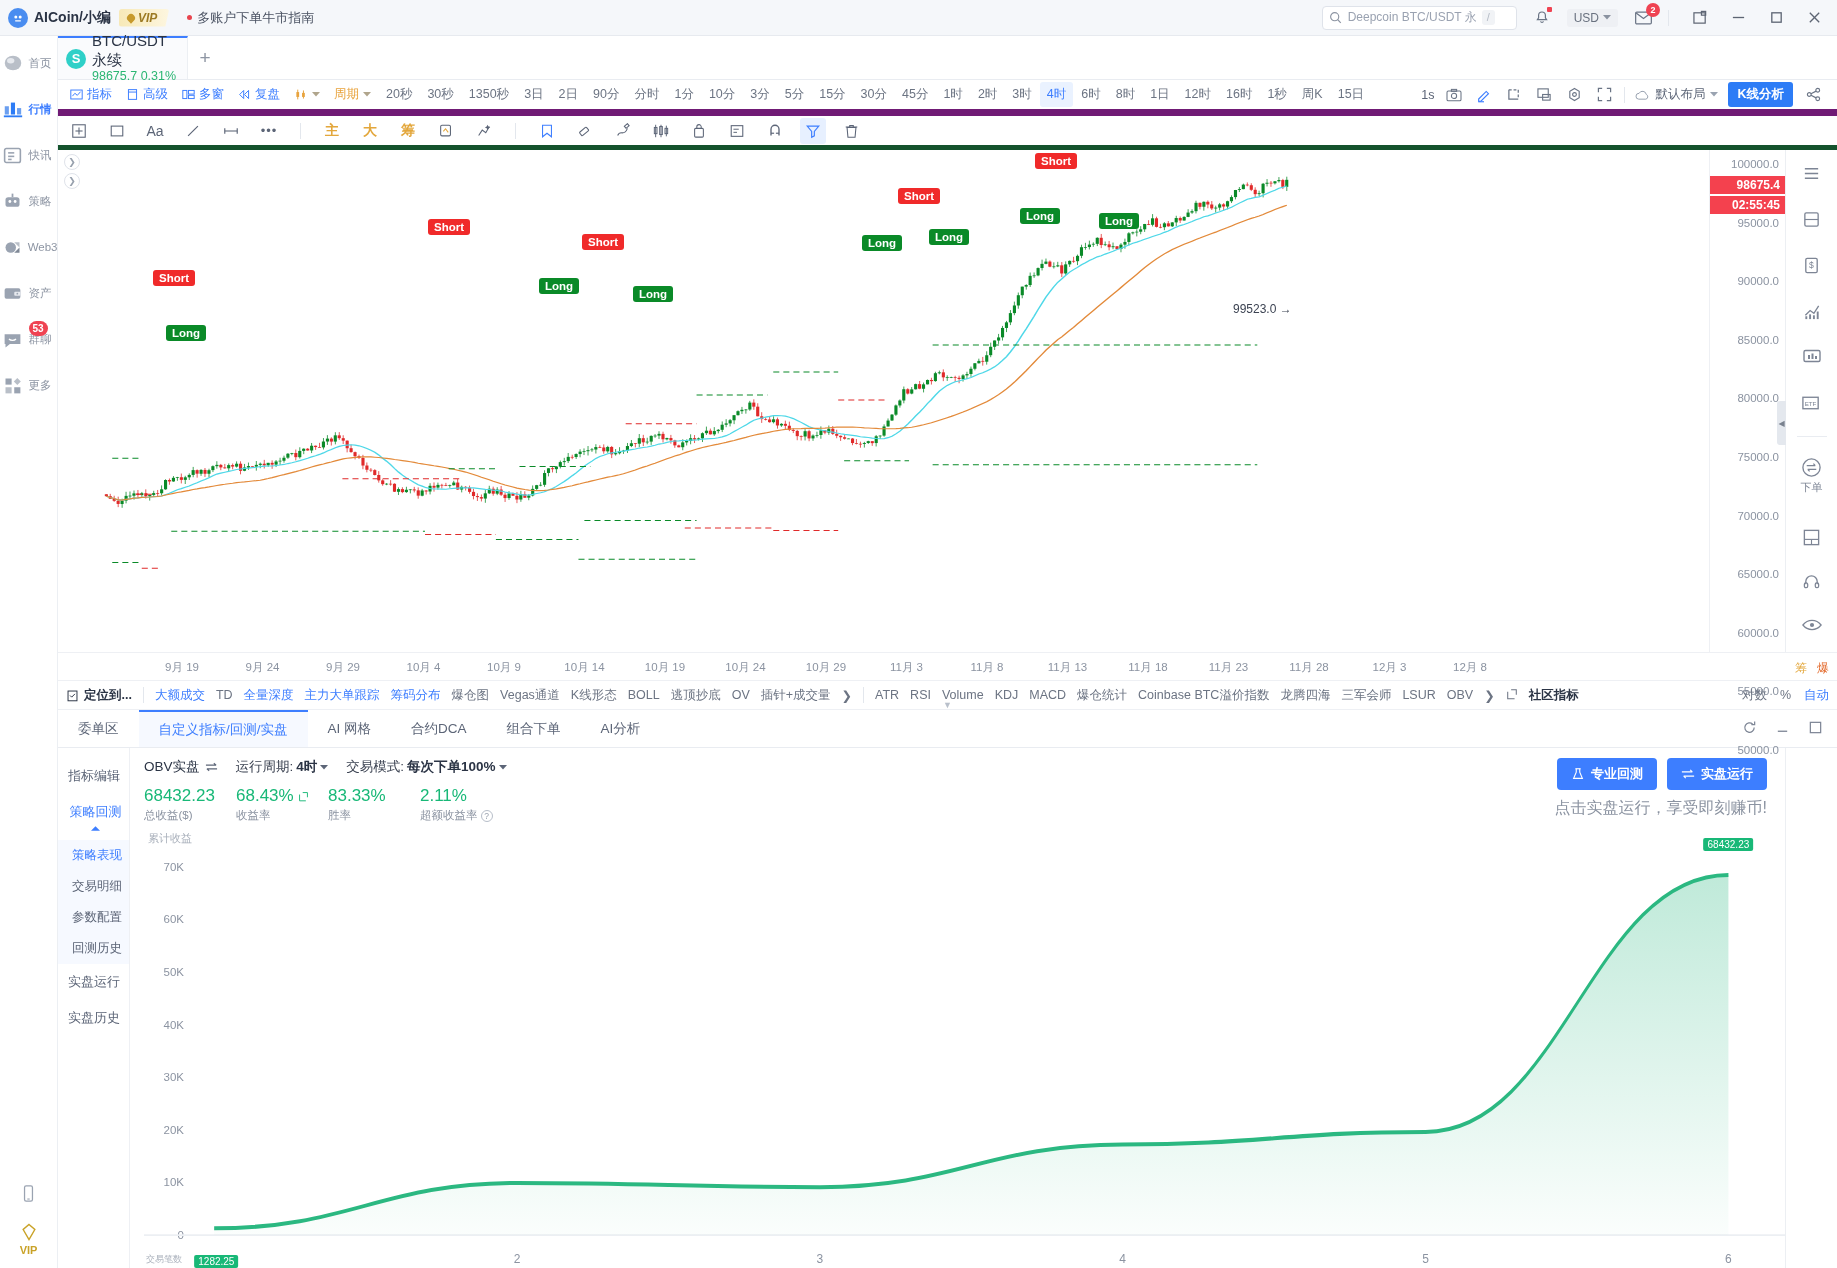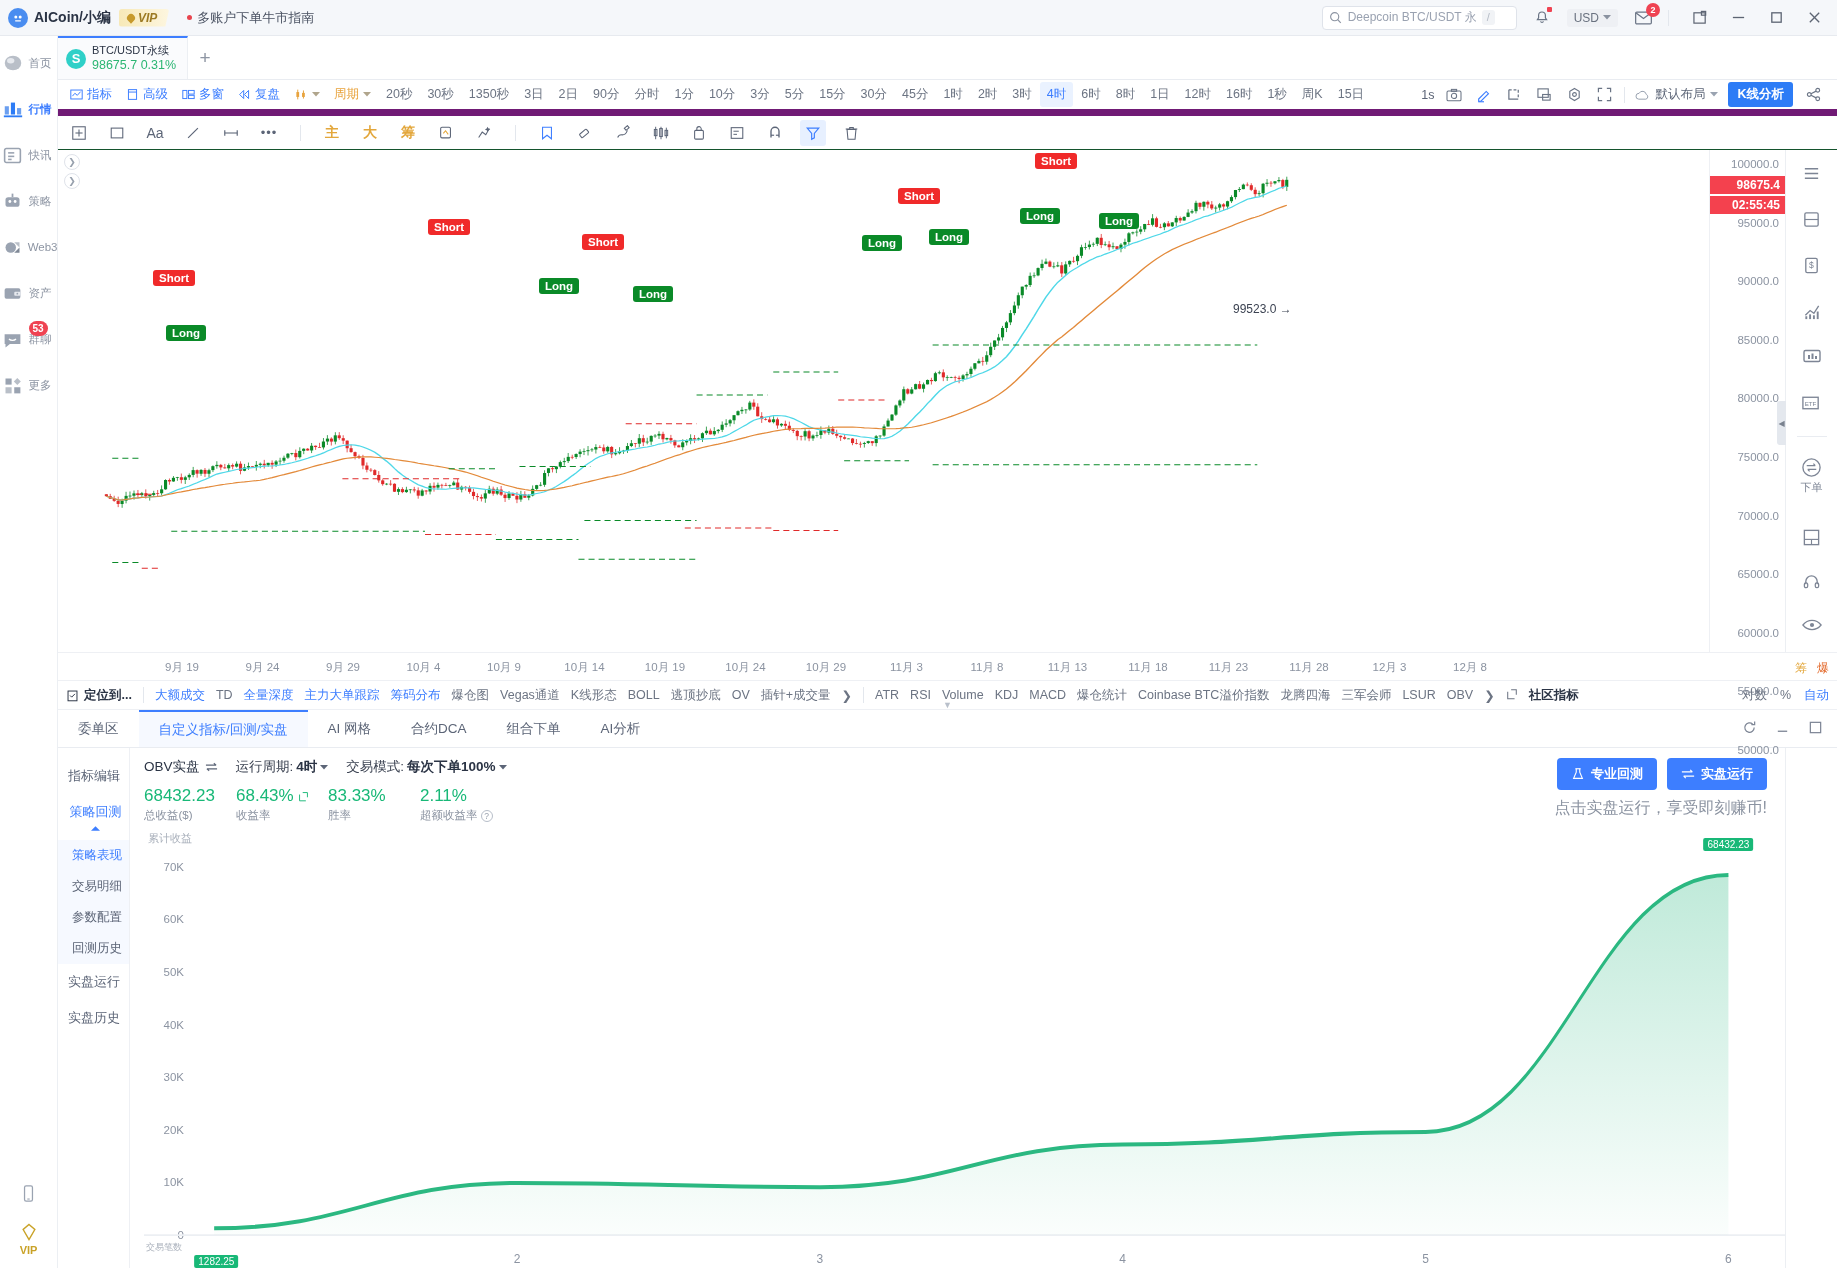--- a/index.html
+++ b/index.html
@@ -58,42 +58,42 @@
   
   .center{ flex:1;display:flex;flex-direction:column;min-width:0;background:#fff;}
 
   
   .tabstrip{ height:44px;flex:0 0 44px;display:flex;align-items:stretch;border-bottom:1px solid #e9ecf1;background:#fff;}
   .sym-tab{ width:130px;border-top:2px solid #3d7eff;background:#fafbfd;display:flex;align-items:center;gap:6px;
       padding:0 8px;position:relative;border-right:1px solid #eceff3;}
   .sym-ico{width:20px;height:20px;border-radius:50%;background:#2fd0c8;display:flex;align-items:center;
       justify-content:center;color:#fff;font-size:13px;font-weight:700;flex:0 0 20px;}
   .sym-txt{display:flex;flex-direction:column;line-height:1.25;}
-  .sym-name{font-size:11px;color:#2b3445;}
+  .sym-name{font-size:15px;color:#2b3445;}
   .sym-px{font-size:12.5px;color:#2bb673;}
   .tab-plus{width:34px;display:flex;align-items:center;justify-content:center;color:#8d95a3;font-size:19px;cursor:pointer;}
 
   
   .period-bar{ height:36px;flex:0 0 36px;display:flex;align-items:center;border-bottom:7px solid #701a75;
      padding:0 6px;gap:2px;font-size:12.5px;overflow:hidden;}
   .pb-grp{display:flex;align-items:center;gap:4px;color:#4a5262;padding:0 6px;cursor:pointer;white-space:nowrap;}
   .pb-grp.blue{color:#3d7eff;}
   .pb-grp.orange{color:#e8a33d;}
   .pb-item{ padding:4px 7px;border-radius:3px;color:#6c7483;cursor:pointer;white-space:nowrap;}
   .pb-item.active{background:#eaf2ff;color:#3d7eff;}
   .pb-right{margin-left:auto;display:flex;align-items:center;gap:10px;padding-right:8px;}
   .pb-ico{width:20px;height:20px;display:flex;align-items:center;justify-content:center;color:#6a7485;cursor:pointer;}
   .pb-ico.pen{color:#3d7eff;}
   .layout-sel{display:flex;align-items:center;gap:5px;color:#5c6577;cursor:pointer;white-space:nowrap;}
   .klinebtn{background:#2d7cf6;color:#fff;border-radius:3px;padding:4px 9px;font-size:12.5px;font-weight:600;cursor:pointer;}
   .vsep{width:1px;height:16px;background:#e3e7ed;}
 
   
   .draw-bar{height:34px;flex:0 0 34px;display:flex;align-items:center;gap:12px;padding:0 8px;
-     border-bottom:1px solid #14532d;}
+     border-bottom:5px solid #14532d;}
   .db-ico{width:26px;height:26px;display:flex;align-items:center;justify-content:center;color:#5c6577;cursor:pointer;border-radius:3px;}
   .db-ico.gold{color:#e3a73c;font-weight:700;font-size:14px;}
   .db-ico.sel{background:#e7f0ff;color:#3d7eff;}
 
   
   .chart-region{ flex:1;display:flex;min-height:0;position:relative;}
   .chart-main{flex:1;position:relative;min-width:0;overflow:hidden;}
   .chart-svg{position:absolute;inset:0;width:100%;height:100%;}
   .collapse-arrows{position:absolute;left:6px;top:4px;display:flex;flex-direction:column;gap:3px;z-index:4;}
   .carr{width:16px;height:16px;border-radius:50%;border:1px solid #dfe3ea;background:#fff;color:#97a0ad;
@@ -168,21 +168,21 @@
   .qmark{display:inline-flex;width:12px;height:12px;border:1px solid #b7bec9;border-radius:50%;
      font-size:8.5px;align-items:center;justify-content:center;color:#98a0ad;}
   .bc-actions{position:absolute;right:18px;top:10px;display:flex;flex-direction:column;align-items:flex-end;gap:8px;}
   .bc-btnrow{display:flex;gap:10px;}
   .pbtn{background:#3d7eff;color:#fff;border:0;border-radius:4px;padding:7px 14px;font-size:13px;font-weight:600;
      display:flex;align-items:center;gap:6px;cursor:pointer;font-family:inherit;}
   .bc-tip{font-size:16px;color:#8b93a1;}
 
   .equity{flex:1;position:relative;margin-top:6px;min-height:0;}
   .eq-ylabel{position:absolute;left:4px;top:2px;font-size:11px;color:#a9b0bb;}
-  .eq-xlabel{position:absolute;left:2px;bottom:14px;font-size:9px;color:#a9b0bb;}
+  .eq-xlabel{position:absolute;left:2px;bottom:2px;font-size:9px;color:#a9b0bb;}
   .eq-ytick{position:absolute;font-size:11.5px;color:#8b93a1;transform:translateY(-50%);text-align:right;width:40px;}
   .eq-xtick{position:absolute;font-size:12px;color:#8b93a1;transform:translateX(-50%);bottom:2px;}
   .eq-tag{position:absolute;background:#18b877;color:#fff;font-size:10px;padding:1px 4px;border-radius:2px;white-space:nowrap;}
 
   .farright{width:52px;flex:0 0 52px;border-left:1px solid #eceff3;display:flex;flex-direction:column;
      align-items:center;padding-top:12px;gap:22px;}
 </style>
 </head>
 <body>
 

